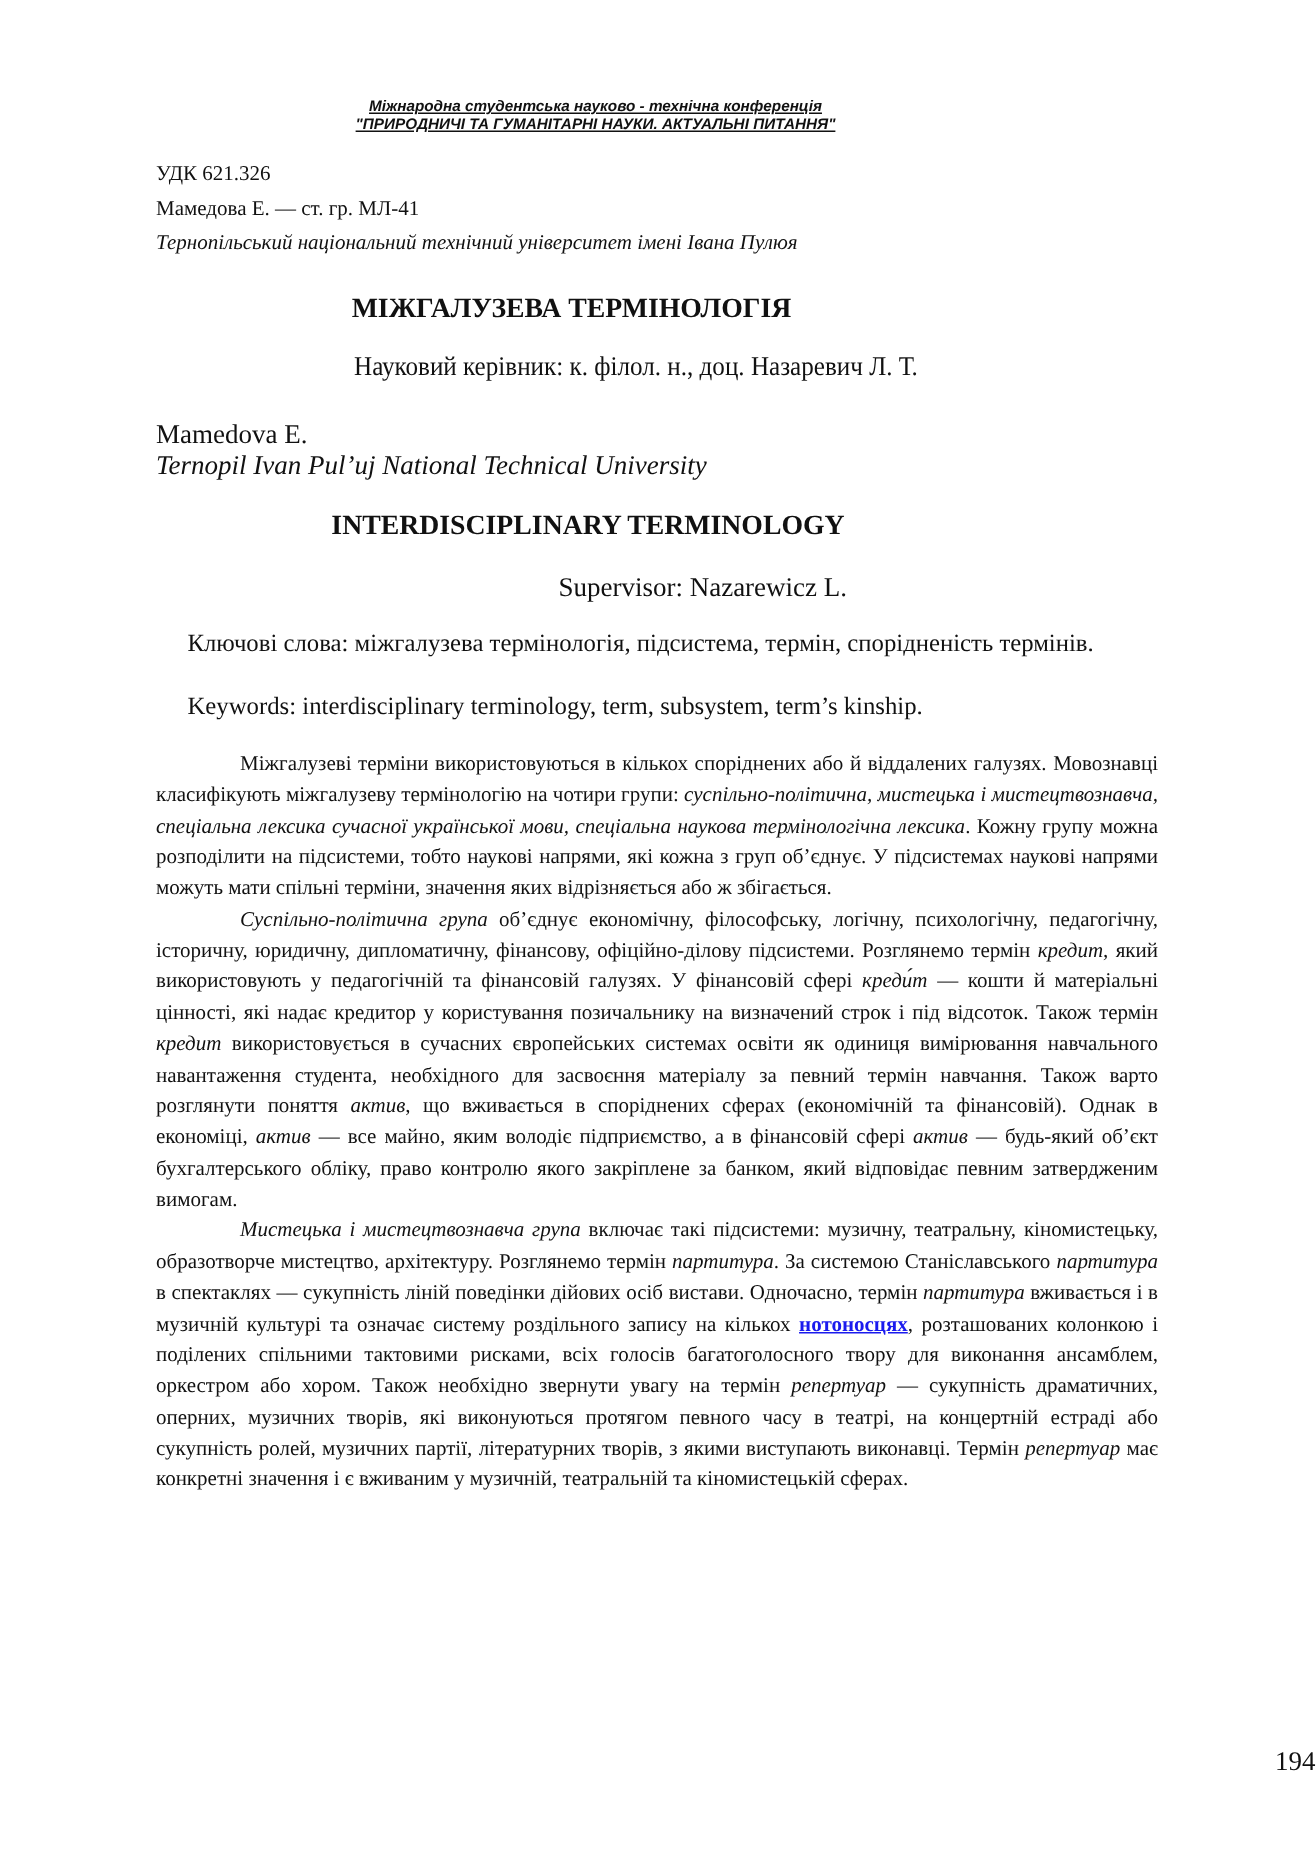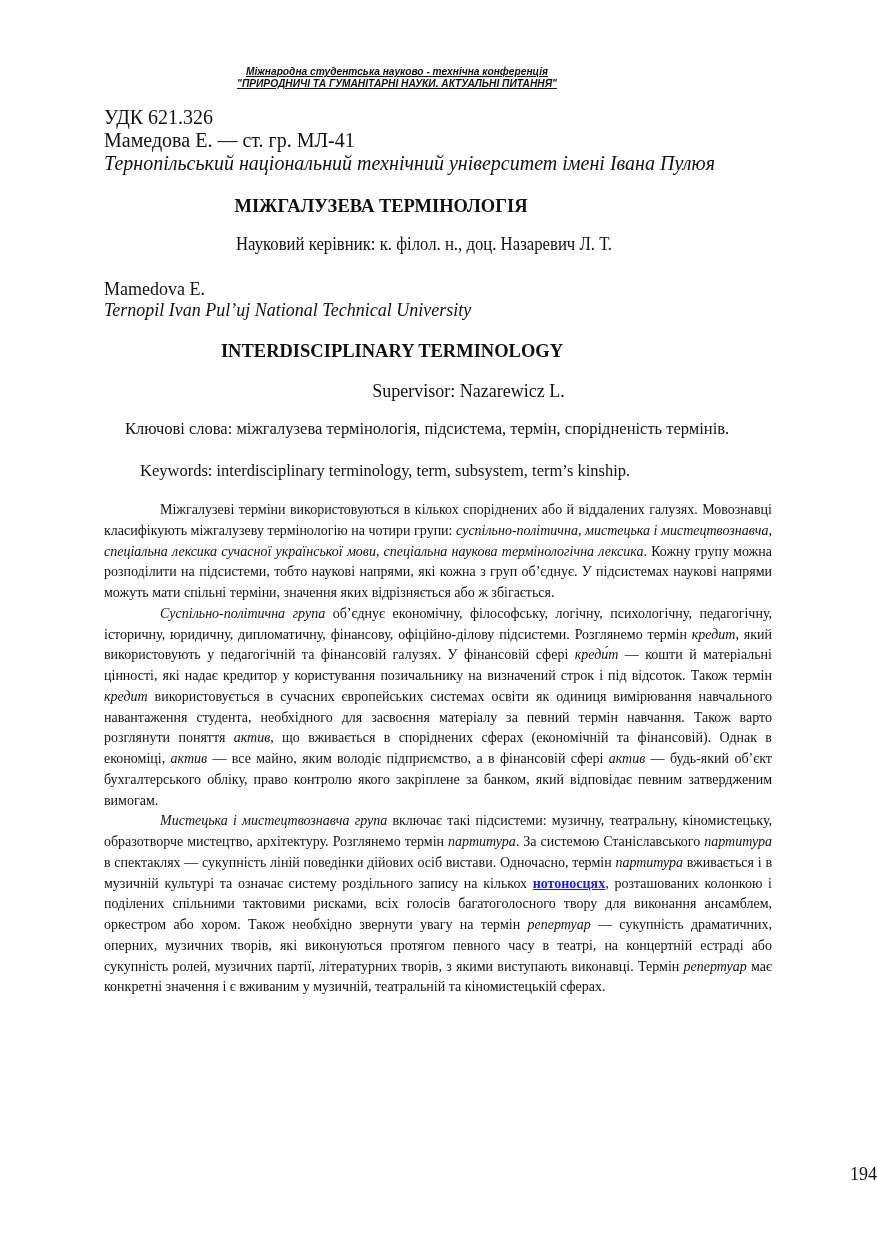--- a/index.html
+++ b/index.html
@@ -8,21 +8,21 @@
       font-family: "Liberation Serif", serif; color: #111;
     }
     .conf-header {
       position: absolute; top: 66px; left: 0; width: 794px;
       text-align: center;
       font-family: "Liberation Sans", sans-serif;
       font-style: italic; font-weight: bold;
       font-size: 10.2px; line-height: 12px;
       text-decoration: underline;
     }
-    .meta { position: absolute; left: 104px; font-size: 20px; line-height: 22px; }
+    .meta { position: absolute; left: 104px; font-size: 14px; line-height: 22px; }
     .meta-udk { top: 106px; }
     .meta-author { top: 129px; }
     .meta-univ { top: 152px; font-style: italic; }
     .title-ua {
       position: absolute; top: 196px; left: 0; width: 762px; text-align: center;
       font-weight: bold; font-size: 18.5px;
     }
     .supervisor-ua {
       position: absolute; top: 234px; left: 236px; font-size: 18px;
       transform: scaleX(0.93); transform-origin: left;
@@ -36,21 +36,21 @@
     .supervisor-en {
       position: absolute; top: 381px; left: 0; width: 877px; text-align: center;
       font-size: 18px; padding-left: 60px; box-sizing: border-box;
     }
     .keywords-ua {
       position: absolute; top: 419px; left: 104px; width: 668px;
       font-size: 16.5px; line-height: 20px; text-align: justify; font-weight: 500;
       text-indent: 21px;
     }
     .keywords-en {
-      position: absolute; top: 461px; left: 140px; font-size: 16.5px; line-height: 20px;
+      position: absolute; top: 461px; left: 125px; font-size: 16.5px; line-height: 20px;
     }
     .body-text {
       position: absolute; top: 500px; left: 104px; width: 668px;
       font-size: 14px; line-height: 20.75px; text-align: justify;
     }
     .body-text p { margin: 0; text-indent: 56px; }
     .body-text i { font-style: italic; }
     .link { color: #1a1aee; text-decoration: underline; font-weight: bold; }
     .page-number {
       position: absolute; top: 1164px; left: 0; width: 877px; text-align: right;

